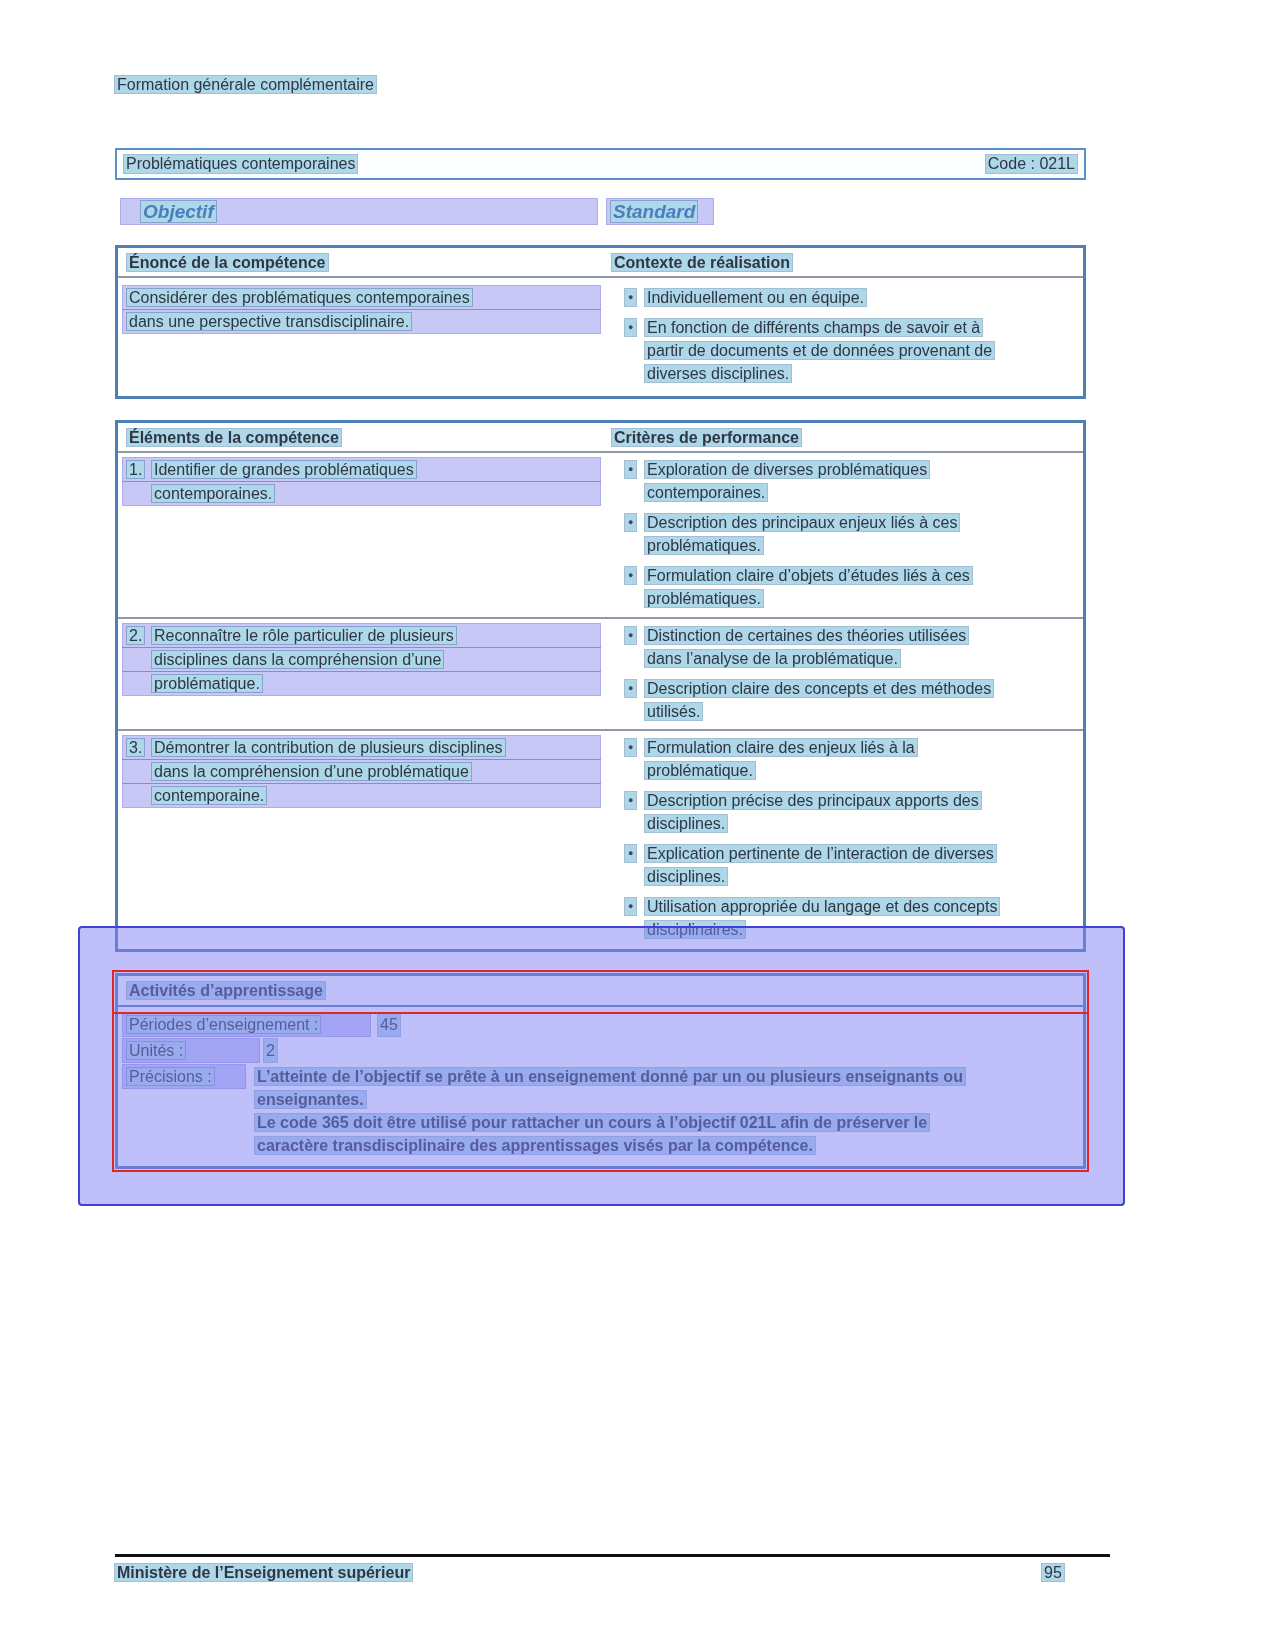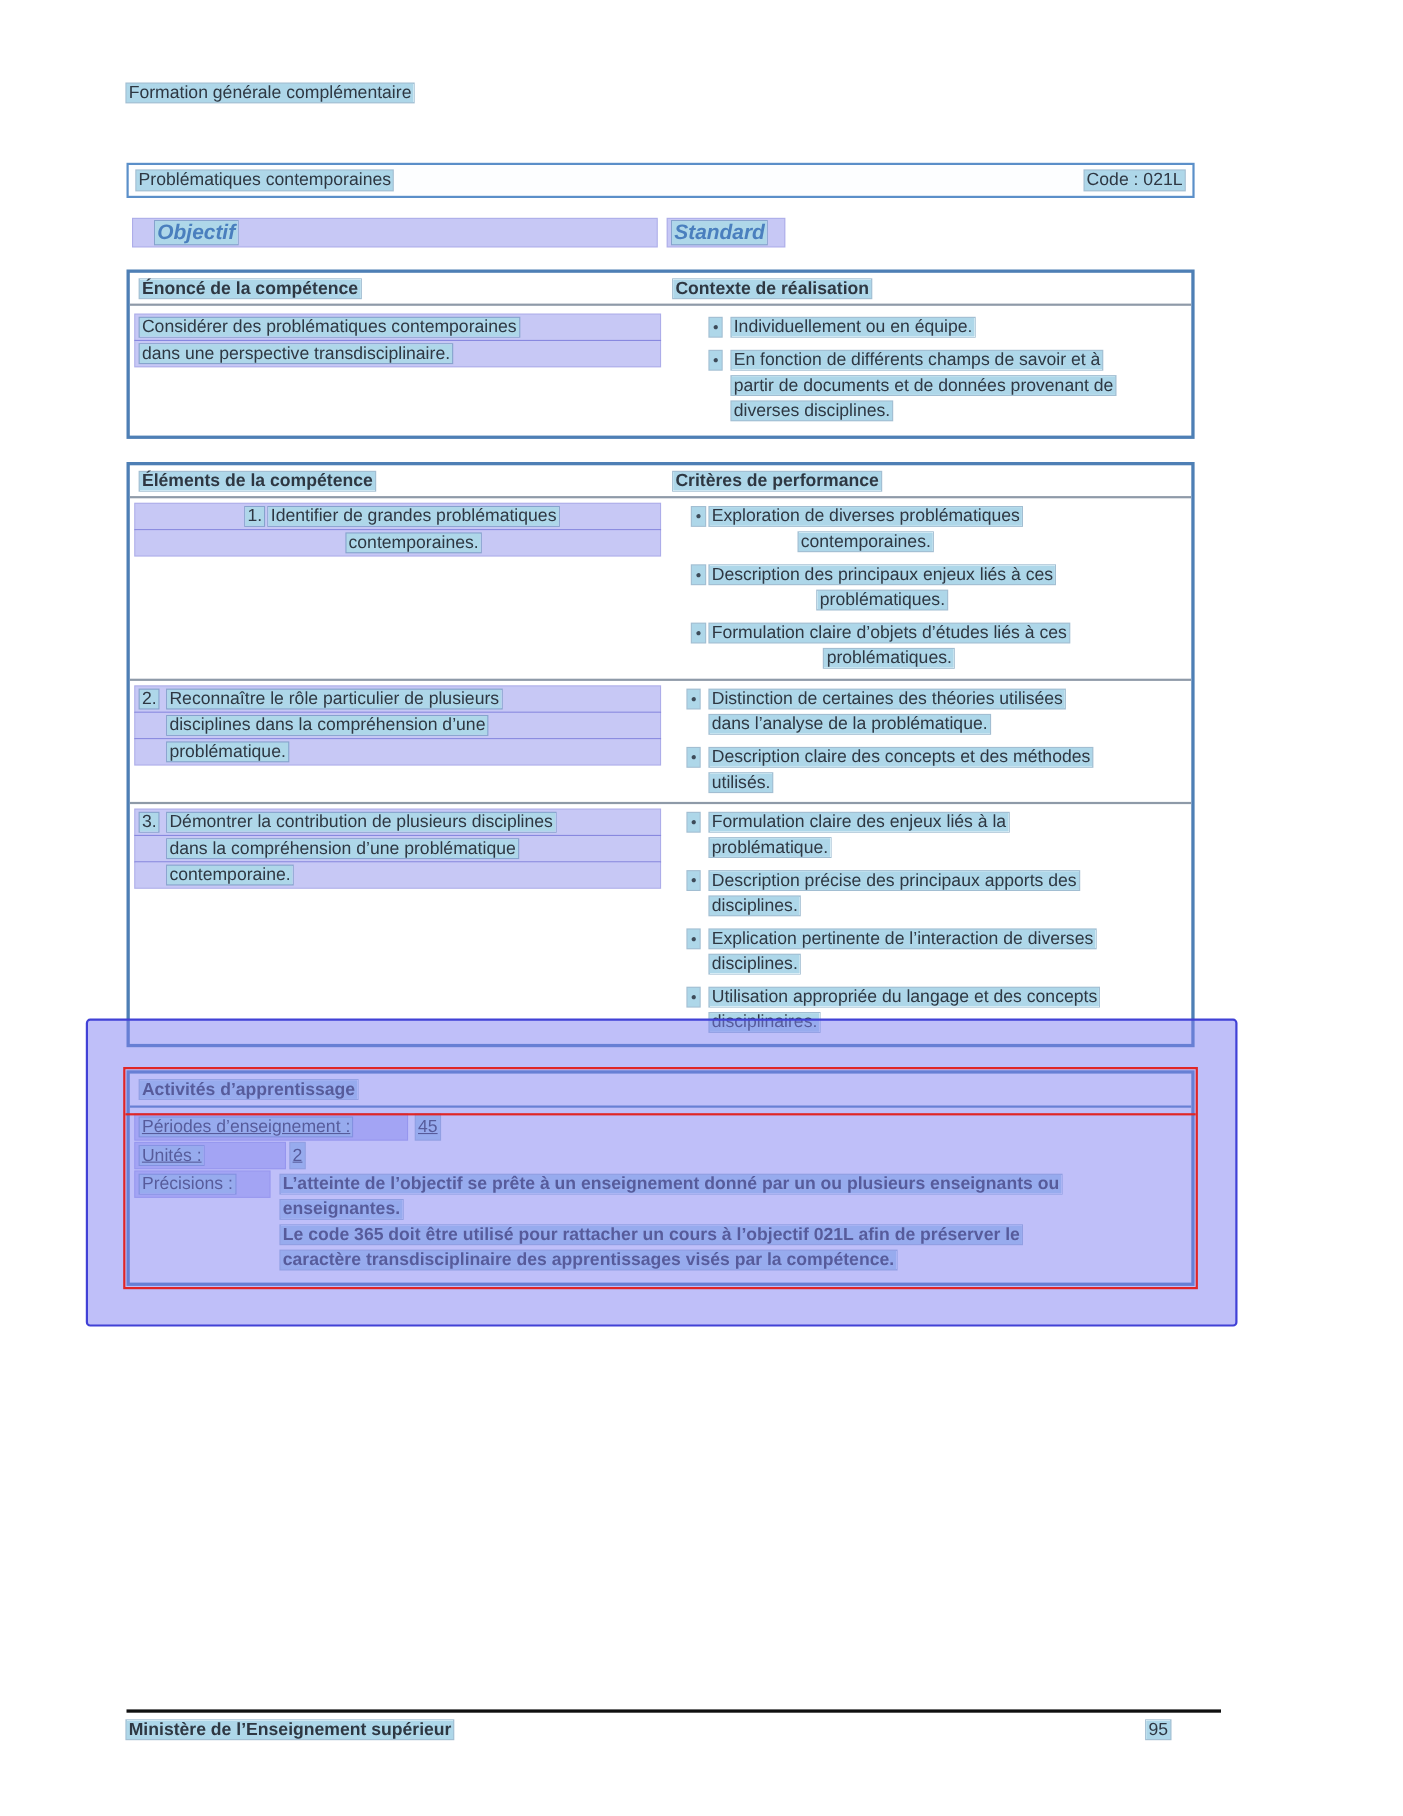--- a/index.html
+++ b/index.html
@@ -48,21 +48,21 @@
 
   
   .tbl { border: 3px solid #4e7fb5; background: #fff; overflow: hidden; }
   .thead {
     display: grid;
     grid-template-columns: 494px 1fr;
     padding: 6px 0 4px;
     border-bottom: 2px solid #8e9aa8;
   }
   .thead .cl { padding-left: 9px; }
-  .tbody { display: grid; grid-template-columns: 494px 1fr; gap: 20px; }
+  .tbody { display: grid; grid-template-columns: 494px 1fr; }
   .trow { display: grid; grid-template-columns: 494px 1fr; padding-top: 5px; overflow: hidden; }
   .trow + .trow { border-top: 2px solid #8e9aa8; }
   .lcol { padding-left: 5px; }
   .lcol .band { width: 477px; padding-left: 4px; margin-bottom: 1px; }
   .lcol .band.cont { padding-left: 29px; }
   .numwrap { display: inline-block; width: 25px; }
   .rcol { padding-left: 13px; }
   .bullet { display: flex; margin-bottom: 7px; }
   .dotcol { flex: 0 0 20px; }
   .dothl {
@@ -70,21 +70,21 @@
     font-size: 9px;
     line-height: 15px;
     padding: 1px 3px;
     margin-top: 3px;
     color: #3d4b59;
   }
 
   
   .act-head { padding: 6px 0 5px 9px; border-bottom: 2px solid #4e7fb5; }
   .act-body { padding: 6px 0 0 5px; }
-  .act-row { margin-bottom: 3px; display: flex; align-items: flex-start; text-decoration: underline; }
+  .act-row { margin-bottom: 3px; display: flex; align-items: flex-start; }
   .act-row .band { padding-left: 4px; }
   .preci { display: flex; }
   .preclabel { flex: 0 0 132px; }
   .preclabel .band { display: inline-block; width: 122px; padding-left: 4px; }
   .prec-lines .line { margin-bottom: 0; font-weight: bold; }
 
   
   .overlay {
     background: rgba(127,127,243,0.5);
     border: 2px solid #4141d6;
@@ -143,21 +143,21 @@
     </div>
   </div>
 </div>
 
 <div class="tbl abs" style="left:115px; top:420px; width:971px; height:532px;">
   <div class="thead">
     <div class="cl"><span class="hl b">Éléments de la compétence</span></div>
     <div class="cr"><span class="hl b">Critères de performance</span></div>
   </div>
 
-  <div class="trow" style="height:164px;text-align:center;">
+  <div class="trow" style="height:164px;">
     <div class="lcol">
       <div class="band line"><span class="numwrap"><span class="hl">1.</span></span><span class="hl">Identifier de grandes problématiques</span></div>
       <div class="band line cont"><span class="hl">contemporaines.</span></div>
     </div>
     <div class="rcol">
       <div class="bullet">
         <span class="dotcol"><span class="dothl hl">●</span></span>
         <div class="bl">
           <div class="line"><span class="hl">Exploration de diverses problématiques</span></div>
           <div class="line"><span class="hl">contemporaines.</span></div>

